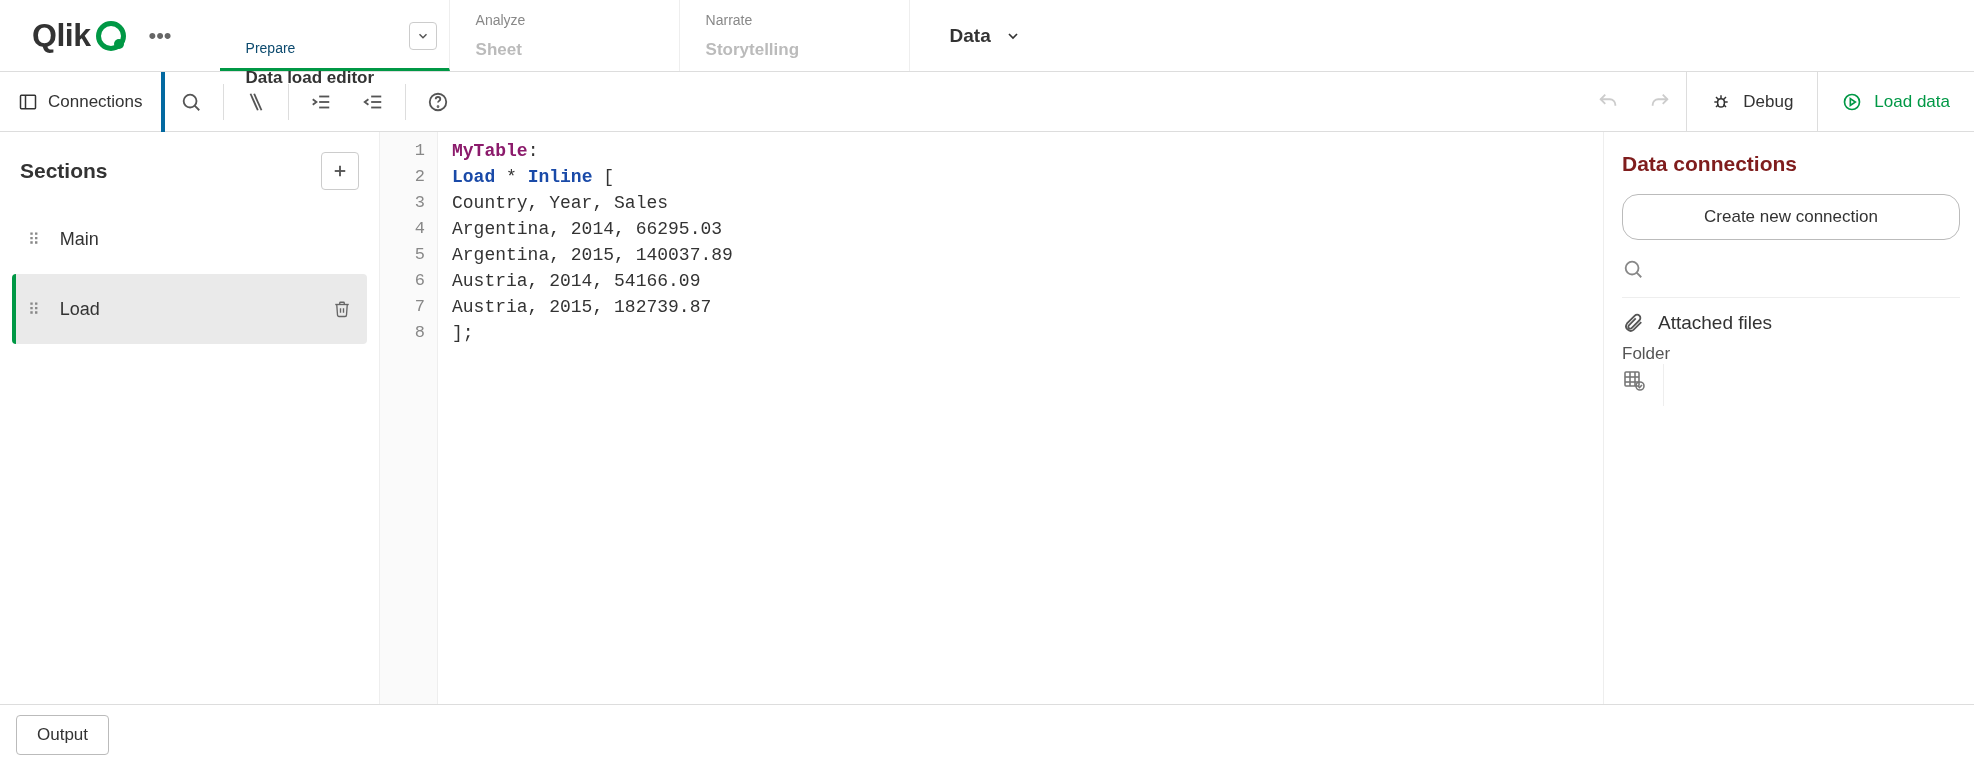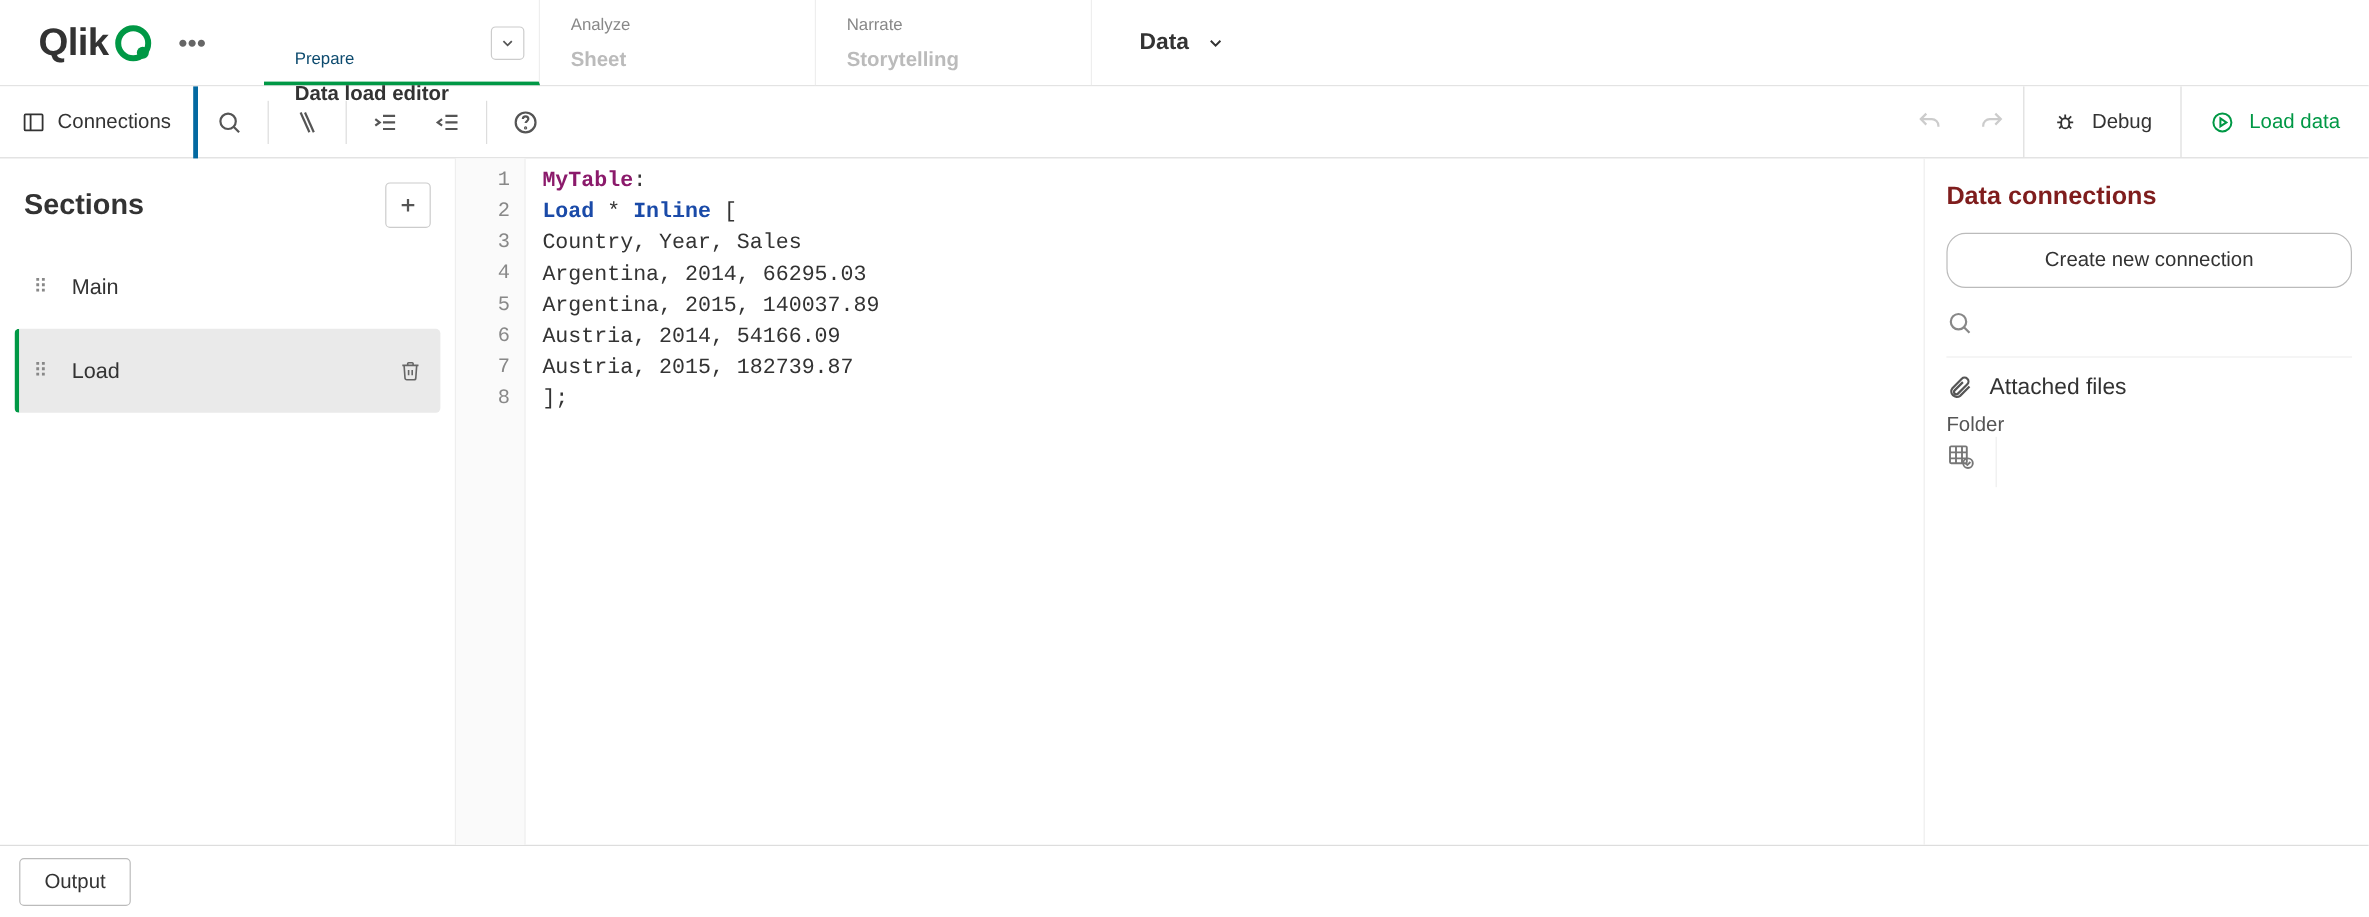--- a/index.html
+++ b/index.html
@@ -32,21 +32,21 @@
   .tool-right { margin-left:auto; display:flex; align-items:center; height:100%;}
   .panel-btn { display:flex; align-items:center; gap:12px; padding:0 24px; height:100%; border-left:1px solid #ddd; cursor:pointer; font-size:17px; color:#333;}
   .panel-btn.load { color:#009845; font-weight:500;}
 
   
   .main { display:flex; height: calc(100% - 72px - 60px - 60px); }
 
   
   .sections-panel { width: 380px; border-right:1px solid #eee; padding: 20px 12px 0 12px;}
   .sections-header { display:flex; align-items:center; justify-content:space-between; padding: 0 8px 14px 8px;}
-  .sections-title { font-size:24px; font-weight:600; color:#333;}
+  .sections-title { font-size:21px; font-weight:600; color:#333;}
   .add-btn { width:38px; height:38px; border:1px solid #ccc; border-radius:4px; display:flex; align-items:center; justify-content:center; font-size:22px; color:#555; cursor:pointer;}
   .section-item { display:flex; align-items:center; height:70px; padding:0 16px; border-radius:4px; cursor:pointer; gap:18px; font-size:18px; color:#333;}
   .section-item.selected { background:#eaeaea; border-left:4px solid #009845; padding-left:12px;}
   .section-item .drag { color:#888; font-size:16px; letter-spacing:2px;}
   .section-item .trash { margin-left:auto; color:#666; cursor:pointer;}
 
   
   .editor-wrap { flex:1; display:flex; border-right:1px solid #eee;}
   .gutter { width:58px; background:#fafafa; border-right:1px solid #eee; padding-top:6px;}
   .gutter-line { height:26px; line-height:26px; text-align:right; padding-right:12px; font-family: "Courier New", monospace; font-size:17px; color:#888;}

